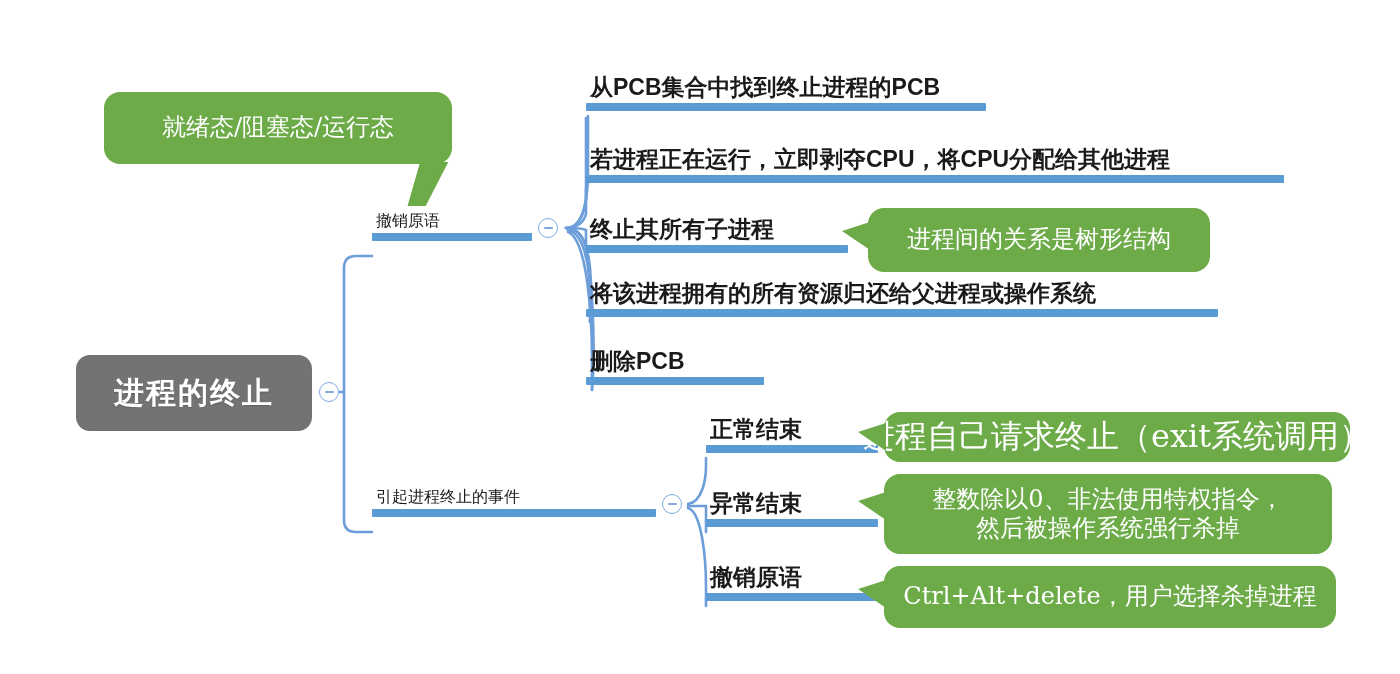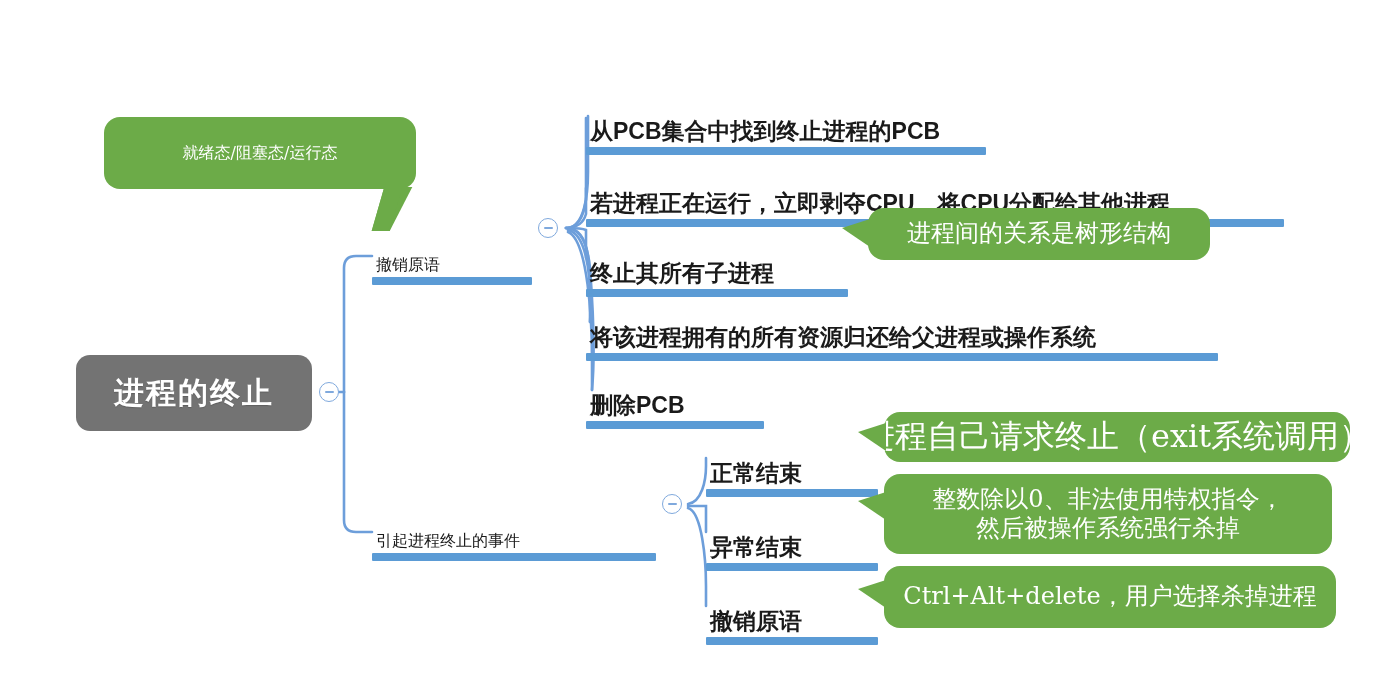--- a/index.html
+++ b/index.html
@@ -60,21 +60,20 @@
   
   .node {
     position: absolute;
     white-space: nowrap;
   }
   .node .label {
     display: block;
     color: #1a1a1a;
     line-height: 1.15;
     padding: 0 4px 3px 4px;
-    margin-top: 44px;
   }
   .node .bar {
     display: block;
     height: 8px;
     background: #5b9bd5;
     border-radius: 1px;
   }
 
   .branch .label { font-size: 16px; font-weight: normal; }
   .leaf .label   { font-size: 23px; font-weight: bold; }
@@ -206,25 +205,25 @@
   <div class="node leaf2" style="left:706px; top:490px; width:172px;">
     <span class="label">异常结束</span>
     <span class="bar" style="width:172px;"></span>
   </div>
 
   <div class="node leaf2" style="left:706px; top:564px; width:172px;">
     <span class="label">撤销原语</span>
     <span class="bar" style="width:172px;"></span>
   </div>
 
-  <div class="callout tail-downright" style="left:104px; top:117px; width:312px; height:72px; font-size:16px;">
+  <div class="callout tail-downright" style="left:104px; top:92px; width:348px; height:72px; font-size:24px;">
     <span class="line">就绪态/阻塞态/运行态</span>
   </div>
 
-  <div class="callout tail-left" style="left:868px; top:208px; width:342px; height:52px; font-size:24px;">
+  <div class="callout tail-left" style="left:868px; top:208px; width:342px; height:64px; font-size:24px;">
     <span class="line">进程间的关系是树形结构</span>
   </div>
 
   <div class="callout tail-left" style="left:884px; top:412px; width:466px; height:50px; font-size:32px;">
     <span class="line">进程自己请求终止（exit系统调用）</span>
   </div>
 
   <div class="callout tail-left" style="left:884px; top:474px; width:448px; height:80px; font-size:24px;">
     <span class="line">整数除以0、非法使用特权指令，</span>
     <span class="line">然后被操作系统强行杀掉</span>

